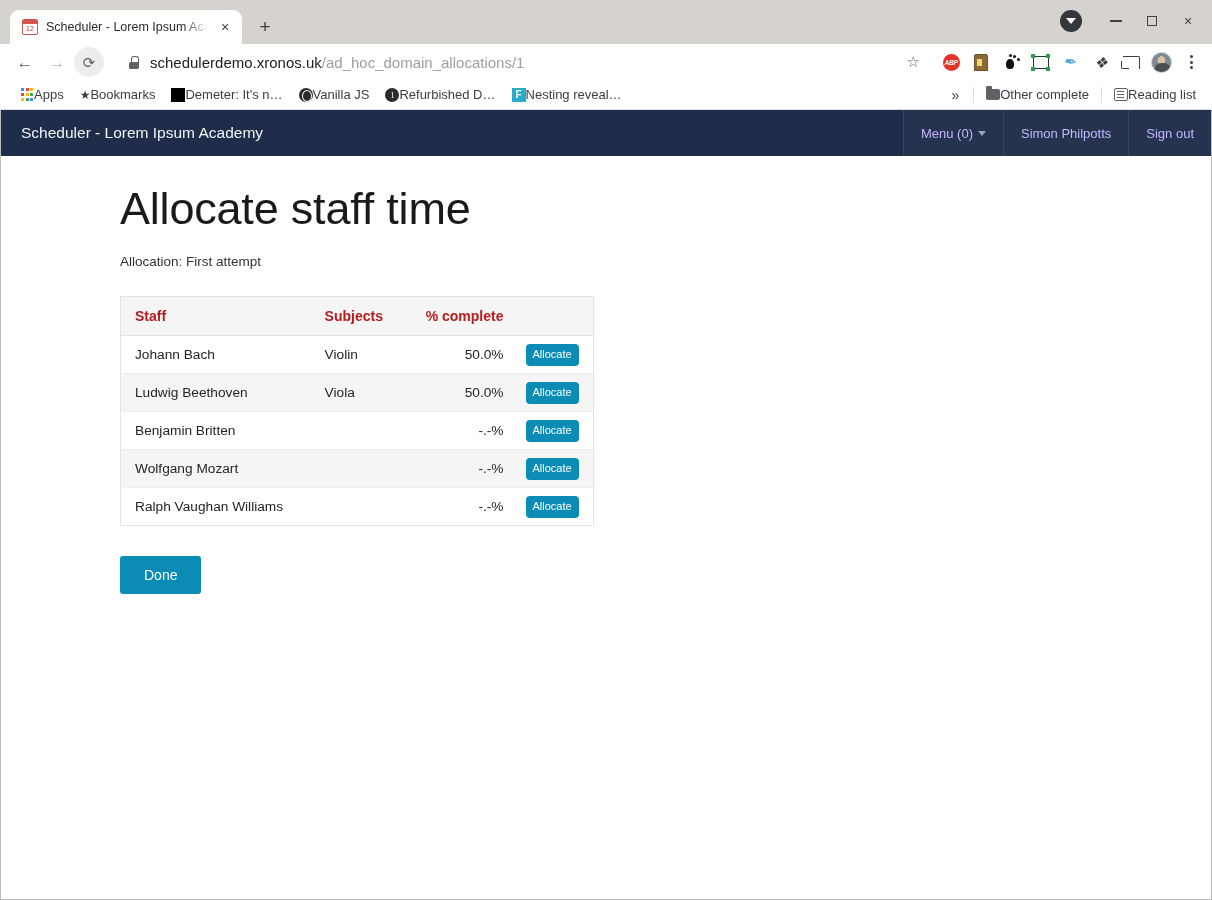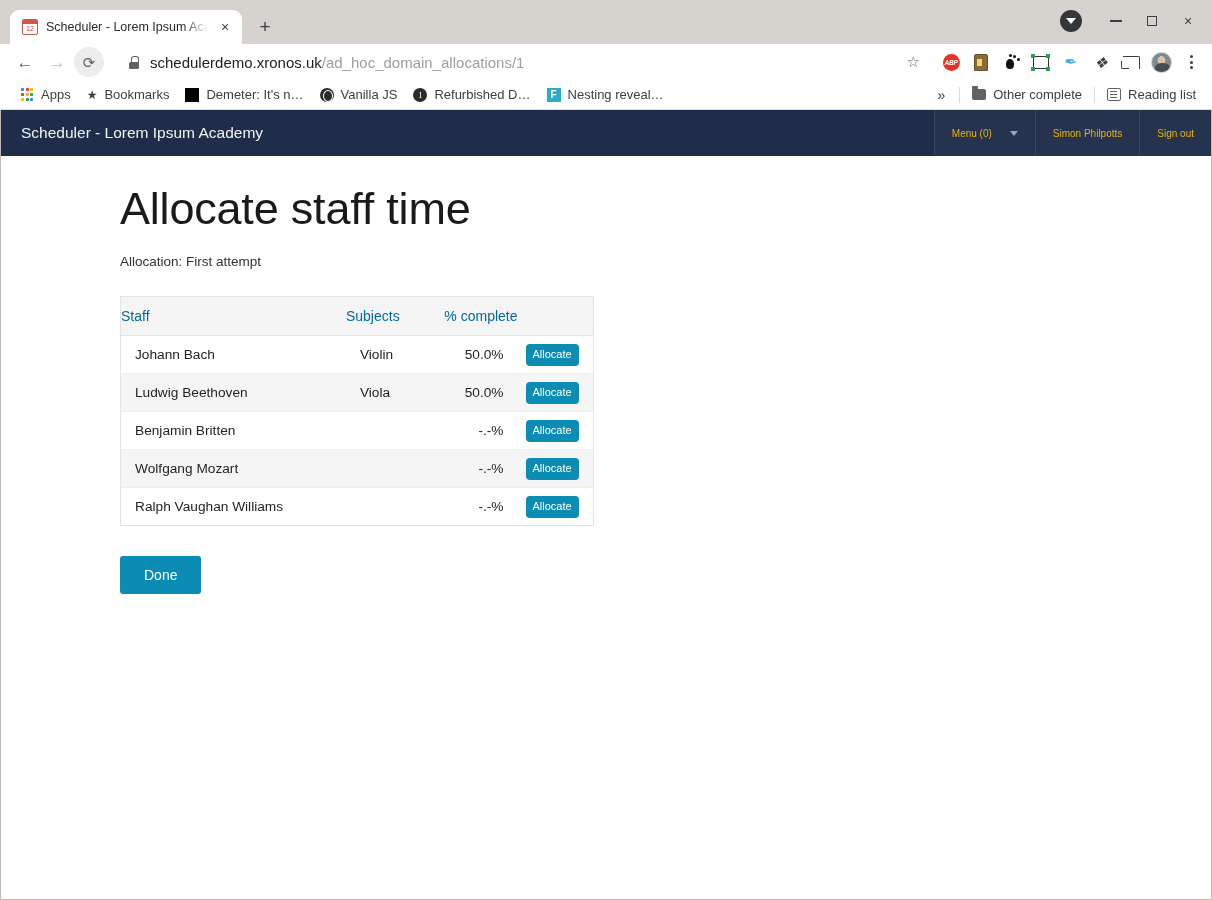--- a/index.html
+++ b/index.html
@@ -333,21 +333,21 @@
     align-items: center;
     padding: 0 8px 0 12px;
     gap: 0;
     border-bottom: 1px solid #dadce0;
     font-size: 13px;
     color: #3c4043;
   }
   .bm {
     display: flex;
     align-items: center;
-    gap: 7px;
+    gap: 0;
     padding: 3px 8px;
     border-radius: 4px;
     white-space: nowrap;
   }
   .bm-apps-icon {
     width: 14px; height: 14px;
     display: grid;
     grid-template-columns: repeat(3, 3px);
     grid-template-rows: repeat(3, 3px);
     gap: 1.6px;
@@ -457,24 +457,24 @@
   }
   .navbar-right {
     display: flex;
     align-items: stretch;
     background: #25334f;
   }
   .nav-item {
     display: flex;
     align-items: center;
     padding: 0 17px;
-    font-size: 10px;
-    color: #eab308;
+    font-size: 13px;
+    color: #c4b5fd;
     border-left: 1px solid #38455e;
-    gap: 18px;
+    gap: 5px;
     white-space: nowrap;
   }
   .caret-down {
     width: 0; height: 0;
     border-left: 4.5px solid transparent;
     border-right: 4.5px solid transparent;
     border-top: 5px solid #9aa4b5;
     display: block;
   }
 
@@ -500,24 +500,24 @@
   .alloc-table {
     margin-top: 27px;
     border-collapse: collapse;
     width: 474px;
     border: 1px solid #e3e3e3;
     font-size: 13.7px;
     color: #212529;
   }
   .alloc-table thead th {
     background: #f5f5f5;
-    font-weight: normal;
+    font-weight: bold;
     text-align: left;
-    padding: 11px 0;
-    color: #0369a1;
+    padding: 11px 14px;
+    color: #b91c1c;
     border-bottom: 1px solid #e3e3e3;
     font-size: 14px;
   }
   .alloc-table th.col-pct, .alloc-table td.col-pct { text-align: right; }
   .alloc-table th.col-act { width: 76px; }
   .alloc-table tbody td {
     padding: 11px 14px;
     border-bottom: 1px solid #eeeeee;
     vertical-align: middle;
   }

